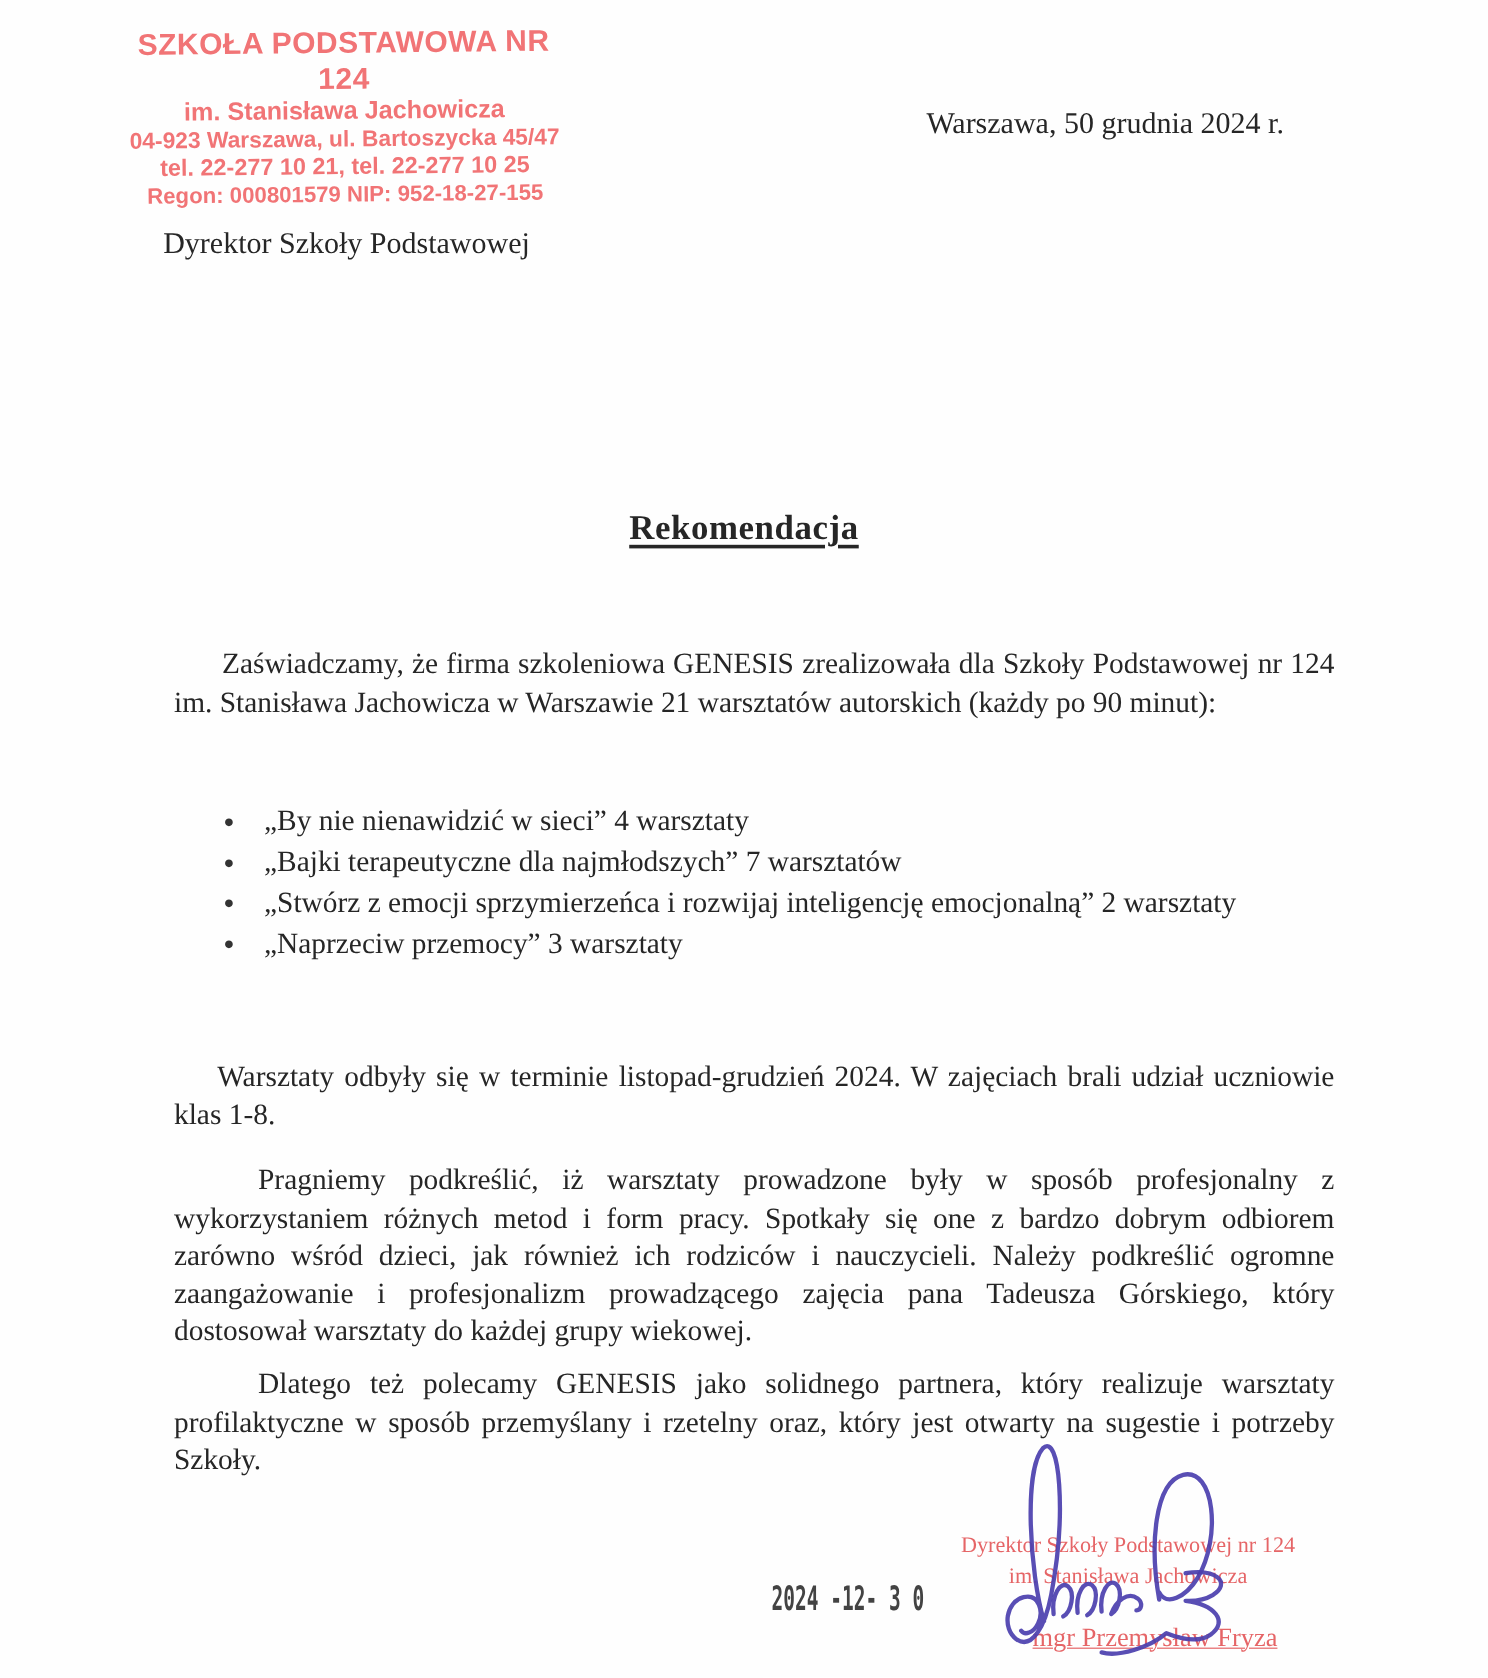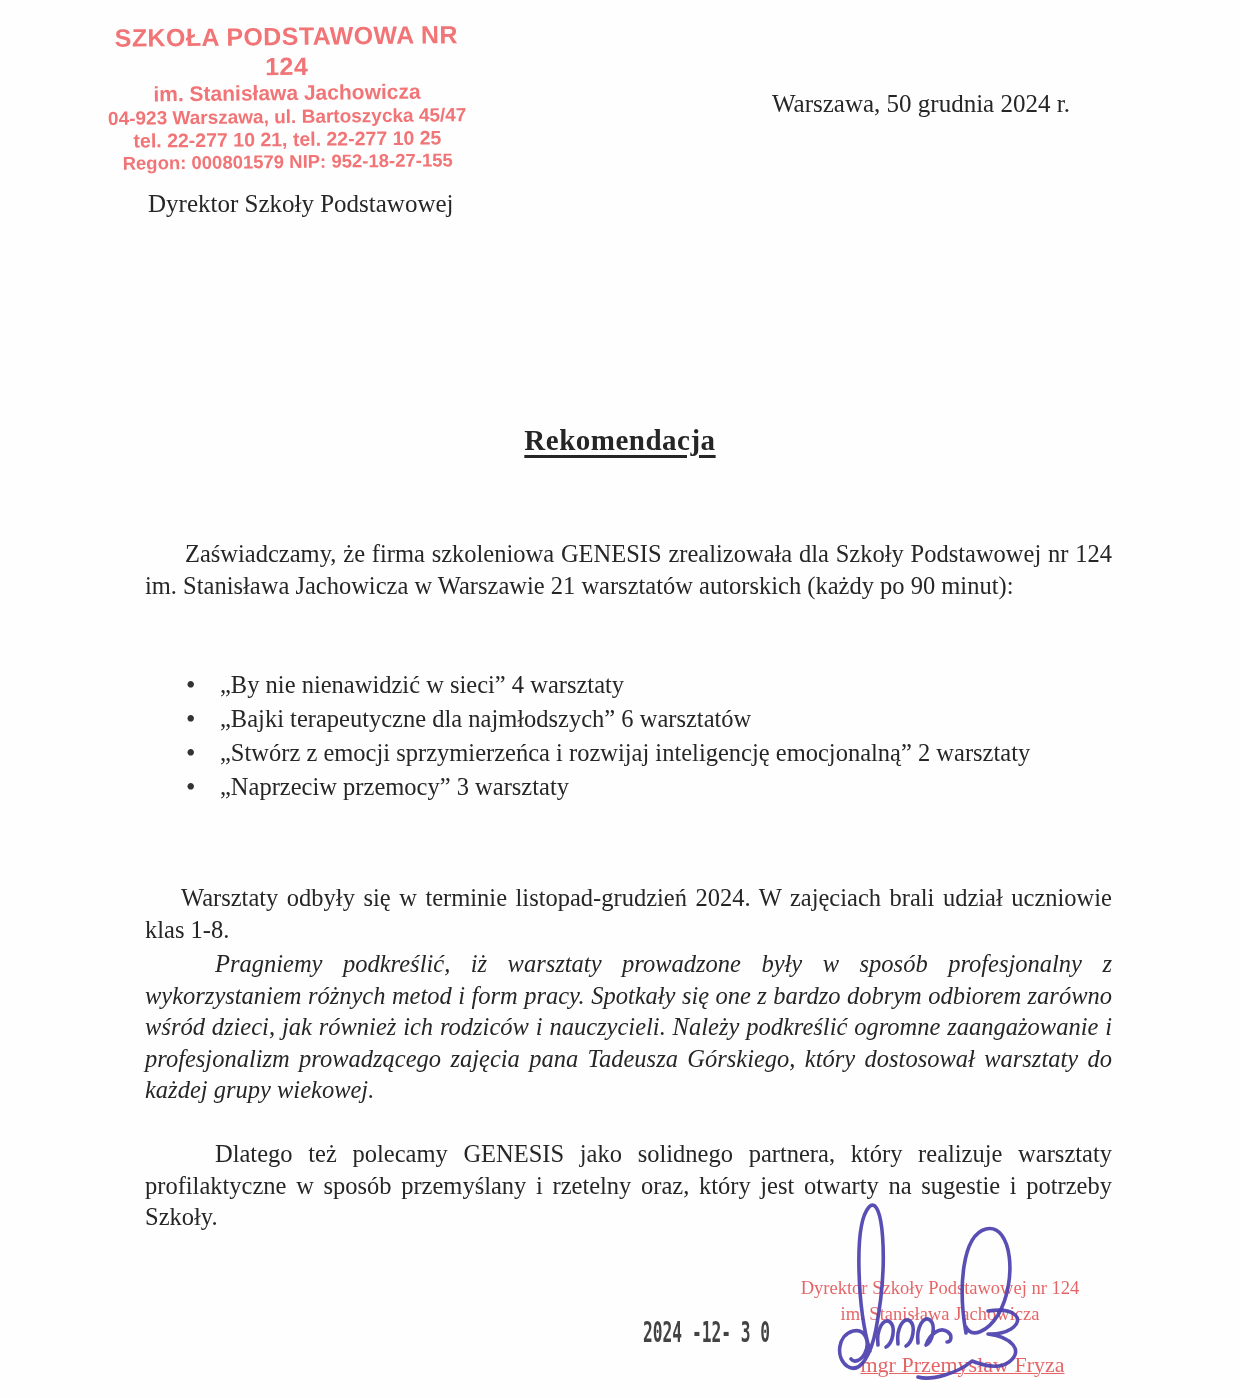--- a/index.html
+++ b/index.html
@@ -20,37 +20,37 @@
   .ss-l1 { font-size:25px; letter-spacing:0.4px; }
   .ss-l2 { font-size:21px; }
   .ss-l3 { font-size:19px; }
   .ss-l4 { font-size:19.5px; }
   .ss-l5 { font-size:18.5px; }
 
   
   .city-date { position:absolute; left:772px; top:90px; font-size:25px; }
 
   
-  .addressee { position:absolute; left:148px; top:180px; font-size:25px; line-height:48px; }
+  .addressee { position:absolute; left:136px; top:180px; font-size:25px; line-height:48px; }
 
   
   .title {
     position:absolute; left:0; top:424px; width:100%;
     text-align:center; font-size:29px; font-weight:700; letter-spacing:0.5px;
     text-decoration:underline; text-decoration-thickness:3px; text-underline-offset:5px;
   }
 
   
   .para {
     position:absolute; left:145px; width:967px;
     font-size:24.5px; line-height:31.5px; text-align:justify;
   }
   .p-intro   { top:538px;  text-indent:40px; }
   .p-term    { top:882px;  text-indent:36px; }
-  .p-quality { top:948px;  text-indent:70px;font-style:italic; }
+  .p-quality { top:968px;  text-indent:70px; }
   .p-reco    { top:1138px; text-indent:70px; }
 
   
   .workshops { position:absolute; left:145px; top:648px; width:990px; list-style:none;margin-top:20px; }
   .workshops li {
     position:relative; padding-left:75px; height:34px; line-height:34px; font-size:24.5px;
   }
   .workshops li::before {
     content:"\2022"; position:absolute; left:41px; top:0; font-size:27px; color:#333;
   }
@@ -98,21 +98,21 @@
   <div class="addressee">
     <div>Dyrektor Szkoły Podstawowej</div>
   </div>
 
   <div class="title">Rekomendacja</div>
 
   <p class="para p-intro">Zaświadczamy, że firma szkoleniowa GENESIS zrealizowała dla Szkoły Podstawowej nr 124 im. Stanisława Jachowicza w Warszawie 21 warsztatów autorskich (każdy po 90 minut):</p>
 
   <ul class="workshops">
     <li>„By nie nienawidzić w sieci” 4 warsztaty</li>
-    <li>„Bajki terapeutyczne dla najmłodszych” 6 warsztatów</li>
+    <li>„Bajki terapeutyczne dla najmłodszych” 7 warsztatów</li>
     <li>„Stwórz z emocji sprzymierzeńca i rozwijaj inteligencję emocjonalną” 2 warsztaty</li>
     <li>„Naprzeciw przemocy” 3 warsztaty</li>
   </ul>
 
   <p class="para p-term">Warsztaty odbyły się w terminie listopad-grudzień 2024. W zajęciach brali udział uczniowie klas 1-8.</p>
   <p class="para p-quality">Pragniemy podkreślić, iż warsztaty prowadzone były w sposób profesjonalny z wykorzystaniem różnych metod i form pracy. Spotkały się one z bardzo dobrym odbiorem zarówno wśród dzieci, jak również ich rodziców i nauczycieli. Należy podkreślić ogromne zaangażowanie i profesjonalizm prowadzącego zajęcia pana Tadeusza Górskiego, który dostosował warsztaty do każdej grupy wiekowej.</p>
   <p class="para p-reco">Dlatego też polecamy GENESIS jako solidnego partnera, który realizuje warsztaty profilaktyczne w sposób przemyślany i rzetelny oraz, który jest otwarty na sugestie i potrzeby Szkoły.</p>
 
   <div class="date-stamp">2024 -12- 3 0</div>
 

